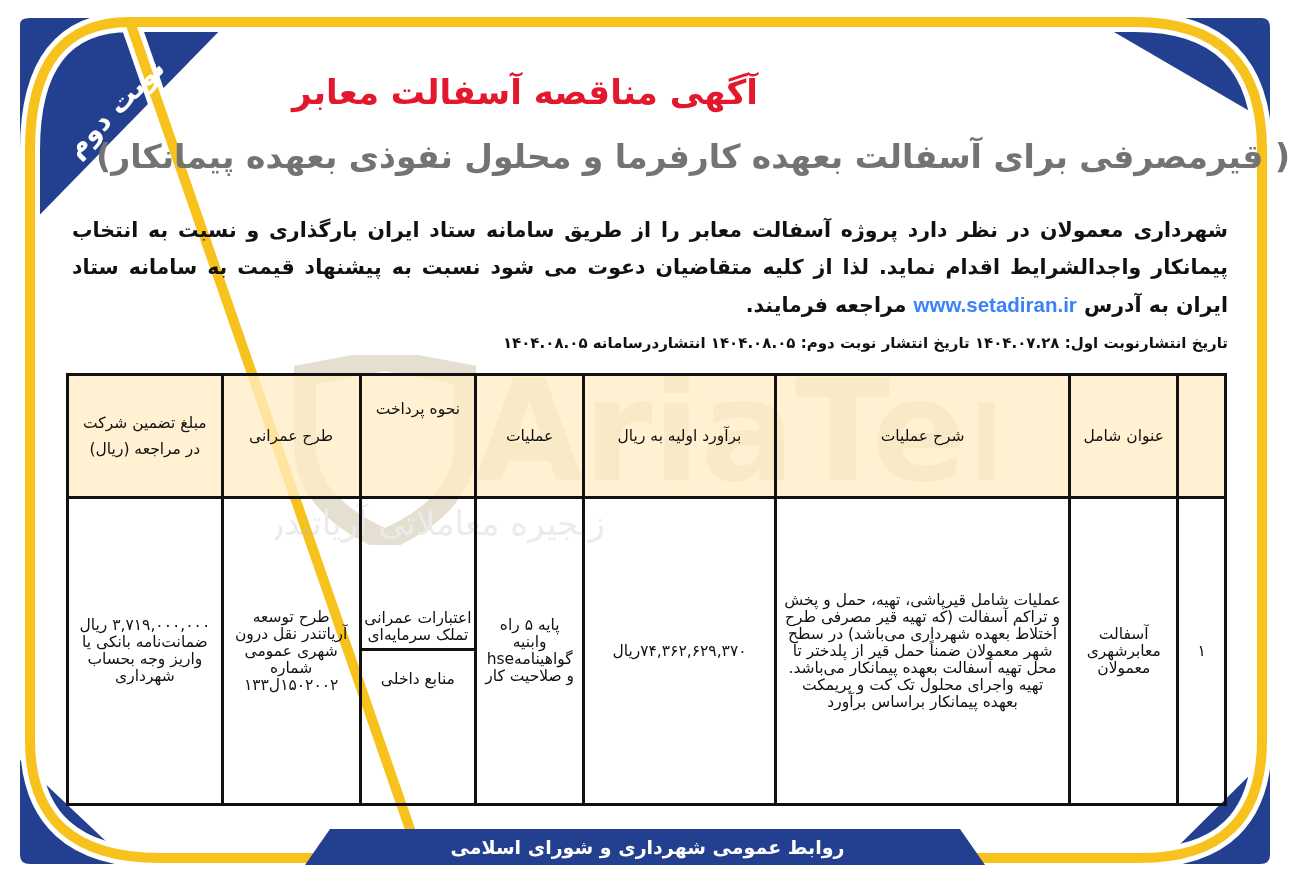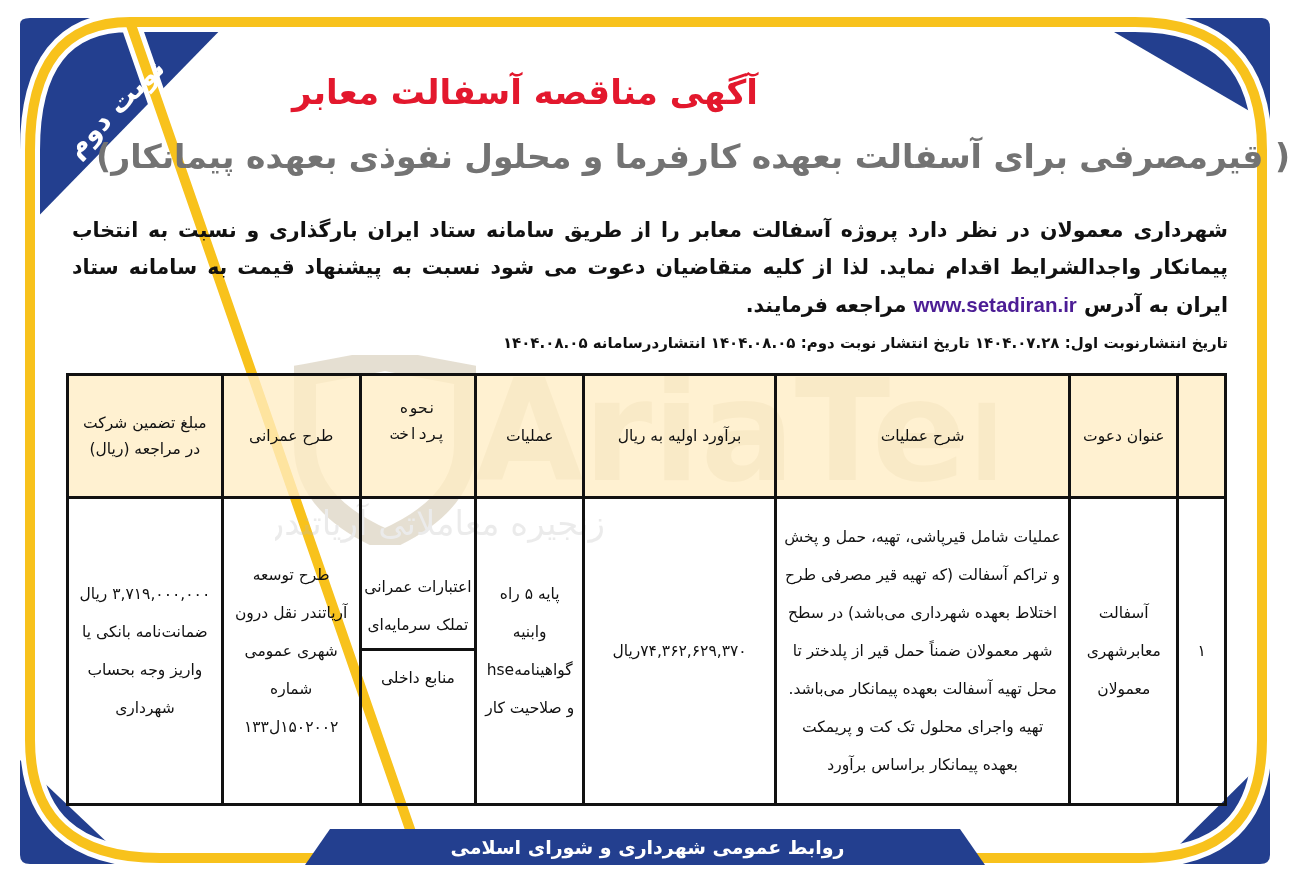--- a/index.html
+++ b/index.html
@@ -17,39 +17,39 @@
     color: #e3182d; font-weight: bold; font-size: 34px; direction: rtl;
   }
   .title-2 {
     position: absolute; left: 0; width: 1290px; top: 137px; text-align: right;
     color: #737373; font-weight: bold; font-size: 33px; direction: rtl;
   }
   .intro {
     position: absolute; left: 72px; width: 1156px; top: 212px; direction: rtl; text-align: justify;
     font-weight: bold; font-size: 20.5px; line-height: 37px; color: #111;
   }
-  .intro .link { color: #4c1d95; font-family: "Liberation Sans", sans-serif; }
+  .intro .link { color: #3b82f6; font-family: "Liberation Sans", sans-serif; }
   .dates {
     position: absolute; right: 62px; top: 334px; direction: rtl; font-weight: bold; font-size: 15px; white-space: nowrap;
   }
   .watermark {
     position: absolute; left: 275px; top: 355px; width: 720px; height: 190px; pointer-events: none; opacity: 0.28;
   }
   table.tender {
     position: absolute; left: 66px; top: 373px; width: 1161px; border-collapse: collapse; direction: rtl;
     font-family: "DejaVu Sans", sans-serif; font-size: 15.5px;
   }
   table.tender td, table.tender th {
     border: 3px solid #111; text-align: center; vertical-align: middle; padding: 2px 6px; font-weight: normal;
   }
   table.tender thead th { background: rgba(255, 237, 196, 0.78); height: 98px; line-height: 26px; }
-  table.tender tbody td { height: 300px; line-height: 38px; background: transparent; }
+  table.tender tbody td { height: 300px; line-height: 17px; background: transparent; }
   .pay-split { display: flex; flex-direction: column; height: 100%; border-radius: 28px; }
   .pay-top { flex: 0 0 auto; padding-bottom: 4px; border-bottom: 3px solid #111; }
-  .pay-bottom { padding-top: 8px; }
+  .pay-bottom { padding-top: 20px; }
   .footer-bar {
     position: absolute; left: 420px; width: 455px; top: 829px; height: 36px;
     color: #ffffff; font-weight: bold; font-size: 19px; text-align: center; line-height: 36px; direction: rtl;
   }
 </style>
 </head>
 <body>
 
 <svg class="frame-svg" viewBox="0 0 1290 890" xmlns="http://www.w3.org/2000/svg">
 
@@ -93,25 +93,25 @@
     <col style="width:296px">
     <col style="width:192px">
     <col style="width:108px">
     <col style="width:116px">
     <col style="width:138px">
     <col style="width:155px">
   </colgroup>
   <thead>
     <tr>
       <th></th>
-      <th>عنوان دعوت</th>
+      <th>عنوان شامل</th>
       <th>شرح عملیات</th>
       <th>برآورد اولیه به ریال</th>
       <th>عملیات</th>
-      <th style="vertical-align:top;padding-top:20px;font-family:Liberation Mono, monospace;">نحوه پرداخت</th>
+      <th style="vertical-align:top;padding-top:20px;">نحوه پرداخت</th>
       <th>طرح عمرانی</th>
       <th>مبلغ تضمین شرکت در مراجعه (ریال)</th>
     </tr>
   </thead>
   <tbody>
     <tr>
       <td>۱</td>
       <td>آسفالت معابرشهری معمولان</td>
       <td>عملیات شامل قیرپاشی، تهیه، حمل و پخش و تراکم آسفالت (که تهیه قیر مصرفی طرح اختلاط  بعهده شهرداری می‌باشد) در سطح شهر معمولان ضمناً حمل قیر از پلدختر تا محل تهیه آسفالت بعهده پیمانکار می‌باشد. تهیه واجرای محلول تک کت و پریمکت بعهده پیمانکار براساس برآورد</td>
       <td>۷۴,۳۶۲,۶۲۹,۳۷۰ریال</td>

